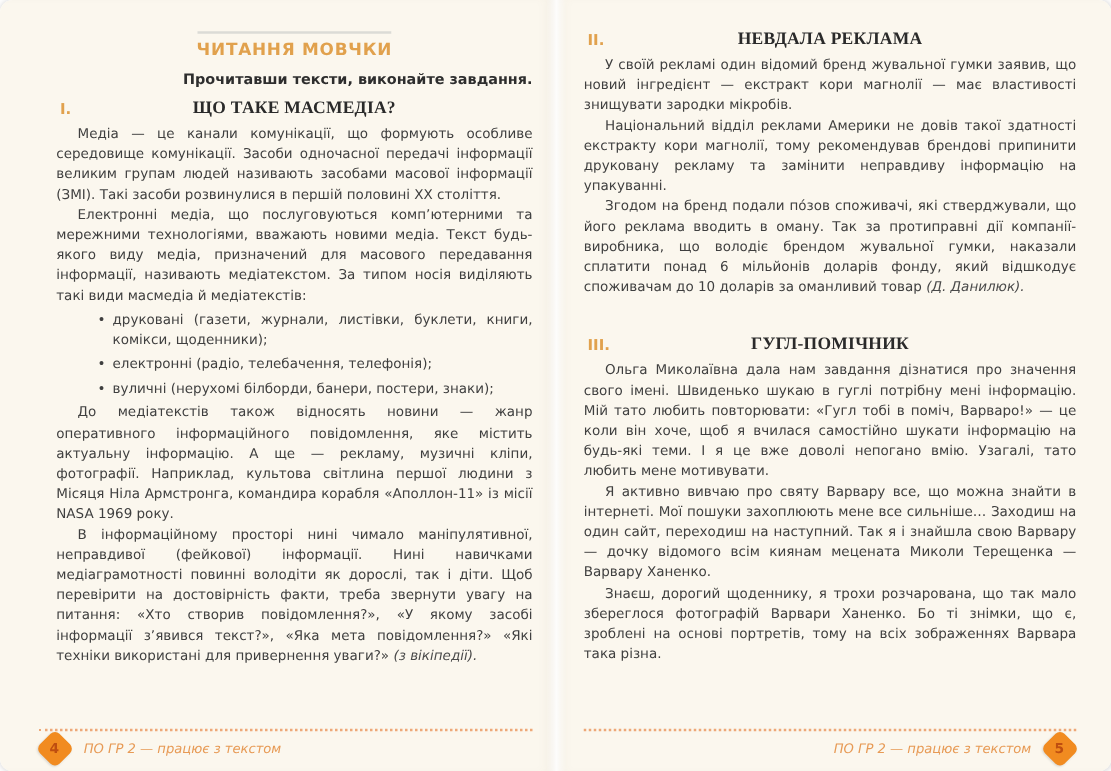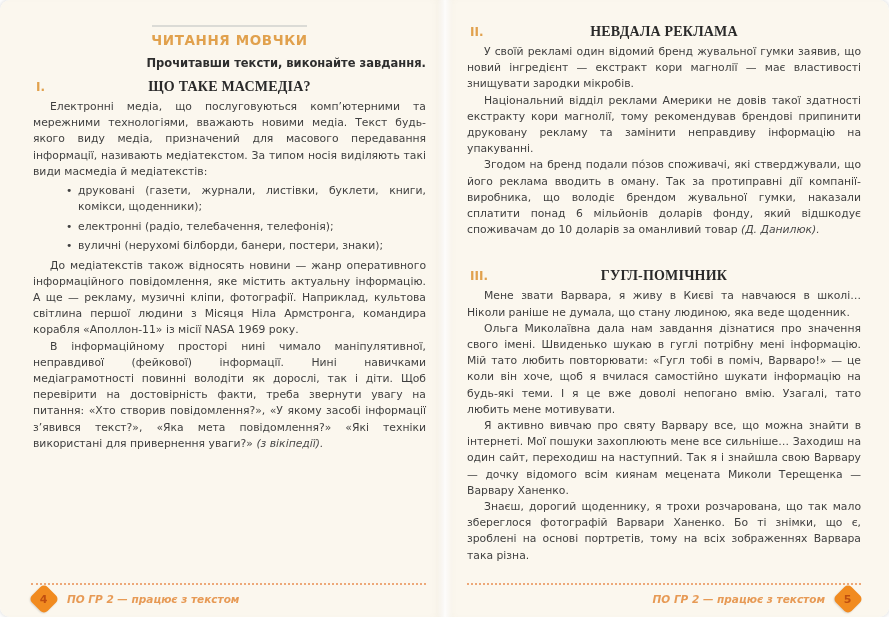--- a/index.html
+++ b/index.html
@@ -15,21 +15,21 @@
     border-radius: 10px;
     overflow: hidden;
     box-shadow: 0 0 5px rgba(0,0,0,.18);
     display: flex;
   }
   .page {
     position: relative;
     height: 617px;
     background: #FBF7EE;
   }
-  .page-left  { width: 444px; padding: 14px 18px 0 33px; box-shadow: inset -10px 0 14px -12px rgba(120,100,70,.25); }
+  .page-left  { width: 444px; padding: 14px 18px 0 45px; box-shadow: inset -10px 0 14px -12px rgba(120,100,70,.25); }
   .page-right { width: 445px; padding: 14px 28px 0 23px; box-shadow: inset 10px 0 14px -12px rgba(120,100,70,.25); }
   .gutter {
     position: absolute; left: 50%; top: 0; bottom: 0; width: 16px;
     transform: translateX(-50%);
     background: linear-gradient(90deg, rgba(255,255,255,0), rgba(255,255,255,.9), rgba(255,255,255,0));
     pointer-events: none;
   }
 
   .tab-line { width: 155px; height: 2px; background: #DBDBD6; margin: 11px auto 5px auto; }
 
@@ -97,41 +97,42 @@
     display: flex; align-items: center; justify-content: center;
     box-shadow: 0 1px 2px rgba(0,0,0,.15);
     flex: 0 0 auto;
     margin: 0 2px;
   }
   .badge span {
     transform: rotate(-45deg);
     font-size: 11px; font-weight: bold; color: #BF4E10;
   }
   .footer-text {
-    font-size: 10.5px; font-style: italic; font-weight: bold;
+    font-size: 10.5px; font-style: italic; font-weight: normal;
     color: #E79A55;
     white-space: nowrap;
     text-align: right;
   }
 </style>
 </head>
 <body>
 
 <div class="spread">
 
   <section class="page page-left">
     <div class="tab-line"></div>
     <h1 class="main-title">ЧИТАННЯ МОВЧКИ</h1>
     <p class="intro">Прочитавши тексти, виконайте завдання.</p>
 
     <div class="section-head">
       <span class="numeral">I.</span>
       <h2>ЩО ТАКЕ МАСМЕДІА?</h2>
     </div>
 
+    <p class="bt indent">Медіа — це канали комунікації, що формують особливе середовище комунікації. Засоби одночасної передачі інформації великим групам людей називають засобами масової інформації (ЗМІ). Такі засоби розвинулися в першій половині ХХ століття.</p>
     <p class="bt indent">Електронні медіа, що послуговуються комп’ютерними та мережними технологіями, вважають новими медіа. Текст будь-якого виду медіа, призначений для масового передавання інформації, називають медіатекстом. За типом носія виділяють такі види масмедіа й медіатекстів:</p>
 
     <ul class="media-list">
       <li>друковані (газети, журнали, листівки, буклети, книги, комікси, щоденники);</li>
       <li>електронні (радіо, телебачення, телефонія);</li>
       <li>вуличні (нерухомі білборди, банери, постери, знаки);</li>
     </ul>
 
     <p class="bt indent">До медіатекстів також відносять новини — жанр оперативного інформаційного повідомлення, яке містить актуальну інформацію. А ще — рекламу, музичні кліпи, фотографії. Наприклад, культова світлина першої людини з Місяця Ніла Армстронга, командира корабля «Аполлон-11» із місії NASA 1969 року.</p>
     <p class="bt indent">
@@ -162,21 +163,20 @@
     <p class="bt indent">
       <span>Згодом на бренд подали пóзов споживачі, які стверджували, що його реклама вводить в оману. Так за протиправні дії компанії-виробника, що володіє брендом жувальної гумки, наказали сплатити понад 6 мільйонів доларів фонду, який відшкодує споживачам до 10 доларів за оманливий товар</span>
       <em class="credit">(Д. Данилюк).</em>
     </p>
 
     <div class="section-head sec-3">
       <span class="numeral">III.</span>
       <h2>ГУГЛ-ПОМІЧНИК</h2>
     </div>
 
-    <p class="bt indent">Мене звати Варвара, я живу в Києві та навчаюся в школі… Ніколи раніше не думала, що стану людиною, яка веде щоденник.</p>
     <p class="bt indent">Ольга Миколаївна дала нам завдання дізнатися про значення свого імені. Швиденько шукаю в гуглі потрібну мені інформацію. Мій тато любить повторювати: «Гугл тобі в поміч, Варваро!» — це коли він хоче, щоб я вчилася самостійно шукати інформацію на будь-які теми. І я це вже доволі непогано вмію. Узагалі, тато любить мене мотивувати.</p>
     <p class="bt indent">Я активно вивчаю про святу Варвару все, що можна знайти в інтернеті. Мої пошуки захоплюють мене все сильніше… Заходиш на один сайт, переходиш на наступний. Так я і знайшла свою Варвару — дочку відомого всім киянам мецената Миколи Терещенка — Варвару Ханенко.</p>
     <p class="bt indent">Знаєш, дорогий щоденнику, я трохи розчарована, що так мало збереглося фотографій Варвари Ханенко. Бо ті знімки, що є, зроблені на основі портретів, тому на всіх зображеннях Варвара така різна.</p>
 
     <footer class="footer">
       <div class="dotted"></div>
       <div class="footer-row rev">
         <span class="footer-text">ПО ГР 2 — працює з текстом</span>
         <div class="badge">
           <span>5</span>

